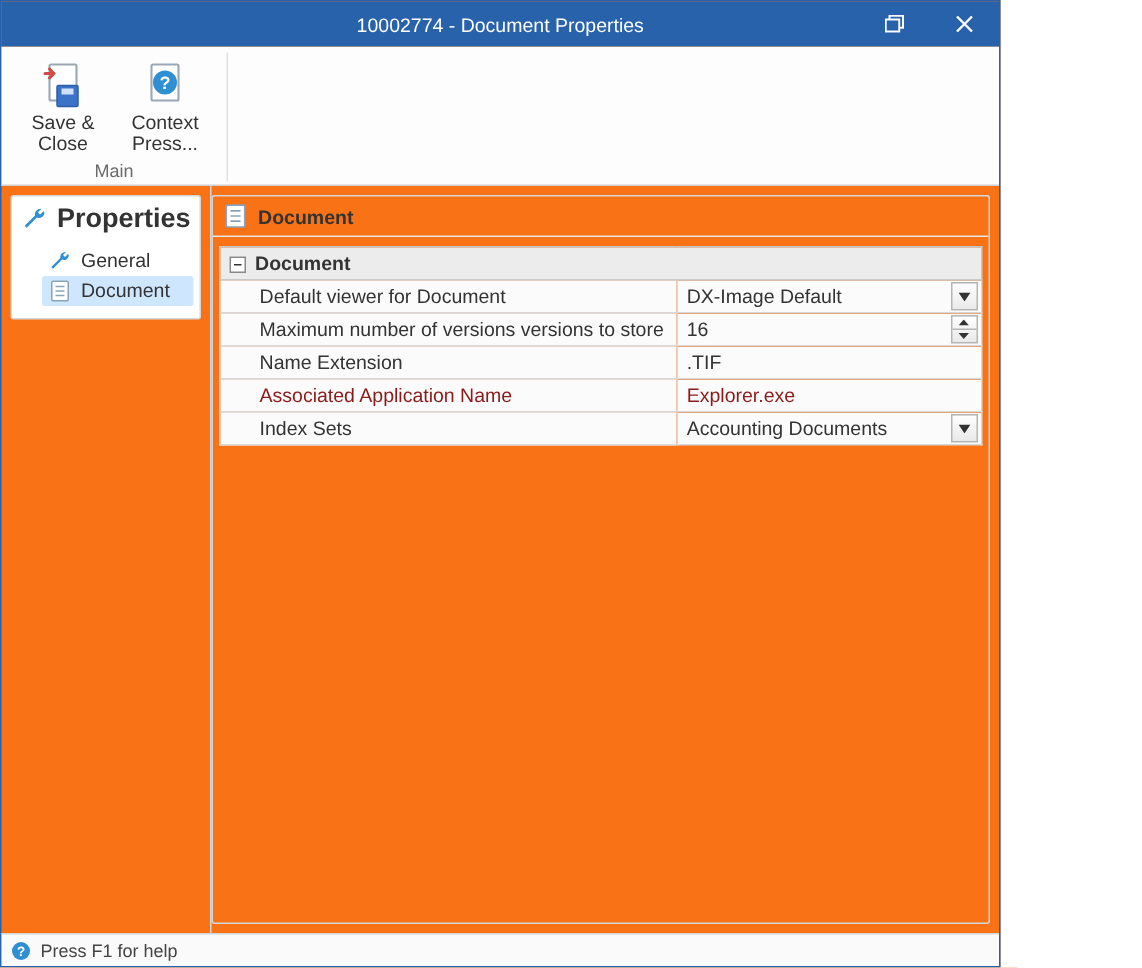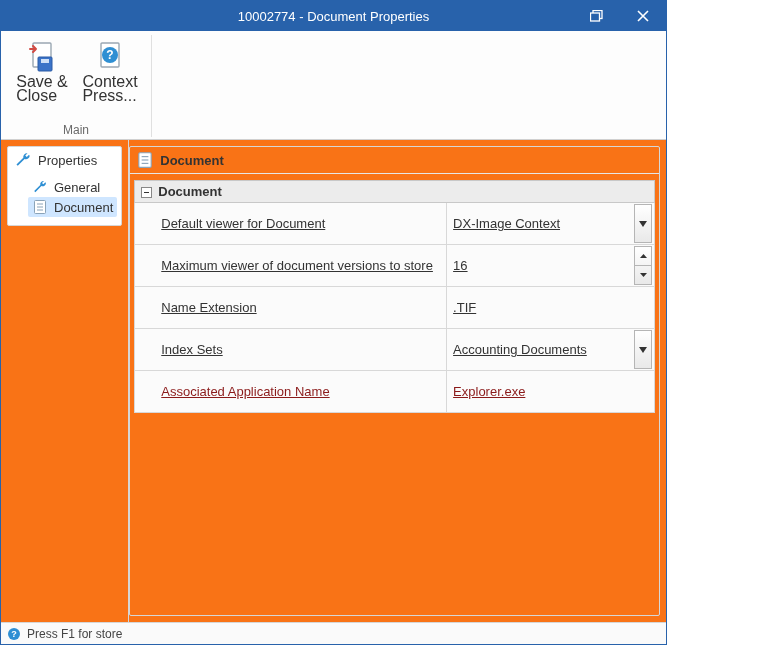--- a/index.html
+++ b/index.html
@@ -8,42 +8,42 @@
   
   .titlebar { height:30px; background:#2862ab; color:#fff; display:flex; align-items:center; justify-content:center; position:relative; }
   .titlebar .title { font-size:13px; }
   .titlebar .actions { position:absolute; right:0; top:0; height:30px; display:flex; }
   .titlebar .tb-btn { width:46px; height:30px; display:flex; align-items:center; justify-content:center; color:#fff; cursor:pointer; }
   
   .ribbon { border-bottom:1px solid #d0d0d0; background:#fdfdfd; padding:4px 6px 2px 6px; display:flex; }
   .ribbon-group-inner { display:flex; gap:8px; padding:0 4px; border:1px solid transparent;}
   .ribbon-btn { display:flex; flex-direction:column; align-items:center; justify-content:flex-start; width:60px; padding:4px 2px 2px 2px; border:1px solid transparent; border-radius:2px; cursor:pointer;}
   .ribbon-btn .ic { width:32px; height:32px; display:flex; align-items:center; justify-content:center; }
-  .ribbon-btn .lbl { font-size:16px; line-height:14px; text-align:left; color:#333; margin-top:2px; white-space:pre-line;}
-  .ribbon-group-caption { font-size:12px; color:#6a6a6a; text-align:center; margin-top:16px; }
+  .ribbon-btn .lbl { font-size:13px; line-height:14px; text-align:center; color:#333; margin-top:2px; white-space:pre-line;}
+  .ribbon-group-caption { font-size:12px; color:#6a6a6a; text-align:center; margin-top:0; }
   .ribbon-wrap { display:flex; flex-direction:column; align-items:center; border-right:1px solid #e0e0e0; padding-right:6px;}
   
   .body { flex:1 1 auto; display:flex; min-height:0; }
   .sidebar { width:210px; border-right:1px solid #d6d6d6; padding:6px; display:flex; flex-direction:column; }
   .panel { border:1px solid #d6d6d6; border-radius:2px; flex:0 0 auto; background:#fff; }
-  .panel-header { display:flex; align-items:center; gap:6px; padding:4px 6px; font-weight:normal; font-size:13px; color:#333; }
+  .panel-header { display:flex; align-items:center; gap:6px; padding:4px 6px; font-weight:bold; font-size:18px; color:#333; }
   .panel .tree { padding:4px 4px 8px 20px; }
-  .tree-item { display:flex; align-items:center; gap:6px; padding:2px 4px; border-radius:2px; cursor:pointer; font-size:13px; }
+  .tree-item { display:flex; gap:6px; padding:2px 4px; border-radius:2px; cursor:pointer; font-size:13px; }
   .tree-item .ic { width:16px; height:16px; display:flex; align-items:center; justify-content:center; }
   .tree-item.selected { background:#cfe6ff; }
   
   .main { flex:1 1 auto; padding:6px 6px 6px 0; display:flex; flex-direction:column; min-width:0;}
   .grid-panel { border:1px solid #d6d6d6; border-radius:2px; flex:1 1 auto; display:flex; flex-direction:column; min-height:0; }
   .grid-header { display:flex; align-items:center; gap:6px; padding:4px 6px; font-weight:bold; border-bottom:1px solid #e6e6e6; }
   .grid-area { flex:1 1 auto; padding:6px 4px; overflow:auto; }
   table.pg { width:100%; border-collapse:collapse; table-layout:fixed; }
   tr.cat td { background:#ececec; font-weight:bold; border:1px solid #c8c8c8; padding:3px 6px; }
   tr.cat .toggle { display:inline-block; width:11px; height:11px; border:1px solid #888; background:#fff; margin-right:6px; position:relative; vertical-align:middle;}
   tr.cat .toggle::before { content:''; position:absolute; left:2px; right:2px; top:4px; border-top:1px solid #333;}
-  tr.row td { border:1px solid #d8d8d8; padding:13px 6px; background:#fbfbfb;text-decoration:underline; }
+  tr.row td { border:1px solid #d8d8d8; padding:3px 6px; background:#fbfbfb; }
   tr.row td.name { padding-left:26px; color:#333; }
   tr.row td.value { position:relative; }
   tr.row.highlight td { color:#8b1a1a; }
   .ed-indicator { position:absolute; right:2px; top:1px; bottom:1px; width:18px; border:1px solid #b5b5b5; background:linear-gradient(#fff,#e9e9e9); display:flex; align-items:center; justify-content:center; }
   .ed-indicator.spinner { width:18px; }
   .ed-indicator.spinner .up, .ed-indicator.spinner .down { position:absolute; left:0; right:0; height:50%; display:flex; align-items:center; justify-content:center; }
   .ed-indicator.spinner .up { top:0; border-bottom:1px solid #b5b5b5;}
   .ed-indicator.spinner .down { bottom:0; }
   
   .statusbar { height:22px; border-top:1px solid #d6d6d6; display:flex; align-items:center; padding:0 6px; gap:6px; font-size:12px; color:#444; background:#fafafa;}
@@ -161,68 +161,68 @@
             <colgroup>
                 <col style="width:60%">
                 <col style="width:40%">
               </colgroup>
             <tbody id="pg-body">
                 <tr class="cat">
                   <td colspan="2"><span class="toggle"></span><span>Document</span></td>
                 </tr>
                 <tr class="row">
                   <td class="name">Default viewer for Document</td>
-                  <td class="value"><span>DX-Image Context</span><span class="ed-indicator">
+                  <td class="value"><span>DX-Image Default</span><span class="ed-indicator">
                       <svg width="8" height="6" viewBox="0 0 8 6">
                         <path d="M0 0 L8 0 L4 6 Z" fill="#333"></path>
                       </svg>
                     </span></td>
                 </tr>
                 <tr class="row">
-                  <td class="name">Maximum viewer of document versions to store</td>
+                  <td class="name">Maximum number of versions versions to store</td>
                   <td class="value"><span>16</span><span class="ed-indicator spinner">
                       <span class="up">
                         <svg width="7" height="4" viewBox="0 0 7 4">
                           <path d="M0 4 L7 4 L3.5 0 Z" fill="#333"></path>
                         </svg>
                       </span>
                       <span class="down">
                         <svg width="7" height="4" viewBox="0 0 7 4">
                           <path d="M0 0 L7 0 L3.5 4 Z" fill="#333"></path>
                         </svg>
                       </span>
                     </span></td>
                 </tr>
                 <tr class="row">
                   <td class="name">Name Extension</td>
                   <td class="value"><span>.TIF</span></td>
                 </tr>
+                <tr class="row highlight">
+                  <td class="name">Associated Application Name</td>
+                  <td class="value"><span>Explorer.exe</span></td>
+                </tr>
                 <tr class="row">
                   <td class="name">Index Sets</td>
                   <td class="value"><span>Accounting Documents</span><span class="ed-indicator">
                       <svg width="8" height="6" viewBox="0 0 8 6">
                         <path d="M0 0 L8 0 L4 6 Z" fill="#333"></path>
                       </svg>
                     </span></td>
-                </tr>
-                <tr class="row highlight">
-                  <td class="name">Associated Application Name</td>
-                  <td class="value"><span>Explorer.exe</span></td>
                 </tr>
               </tbody>
           </table>
         </div>
       </div>
     </div>
 
   </div>
 
   <div class="statusbar">
     <span>
       <svg width="14" height="14" viewBox="0 0 14 14">
           <circle cx="7" cy="7" r="6" fill="#2f8fd3"></circle>
           <text x="7" y="10" font-size="9" font-weight="bold" text-anchor="middle" fill="#fff">?</text>
         </svg>
     </span>
-    <span>Press F1 for store</span>
+    <span>Press F1 for help</span>
   </div>
 
 </div>
 
 </body></html>

